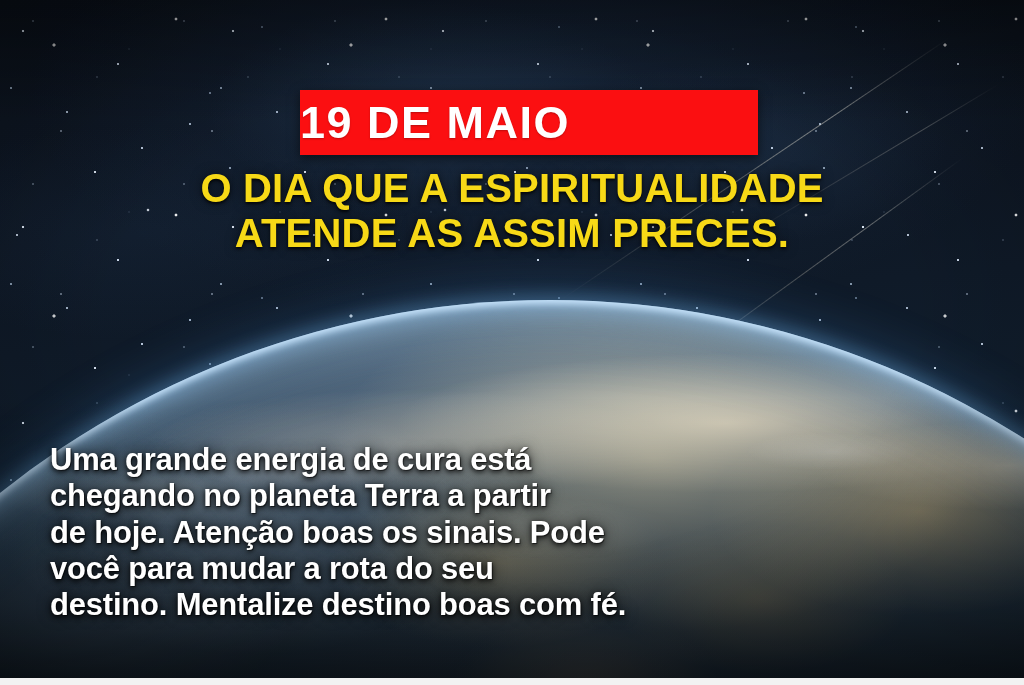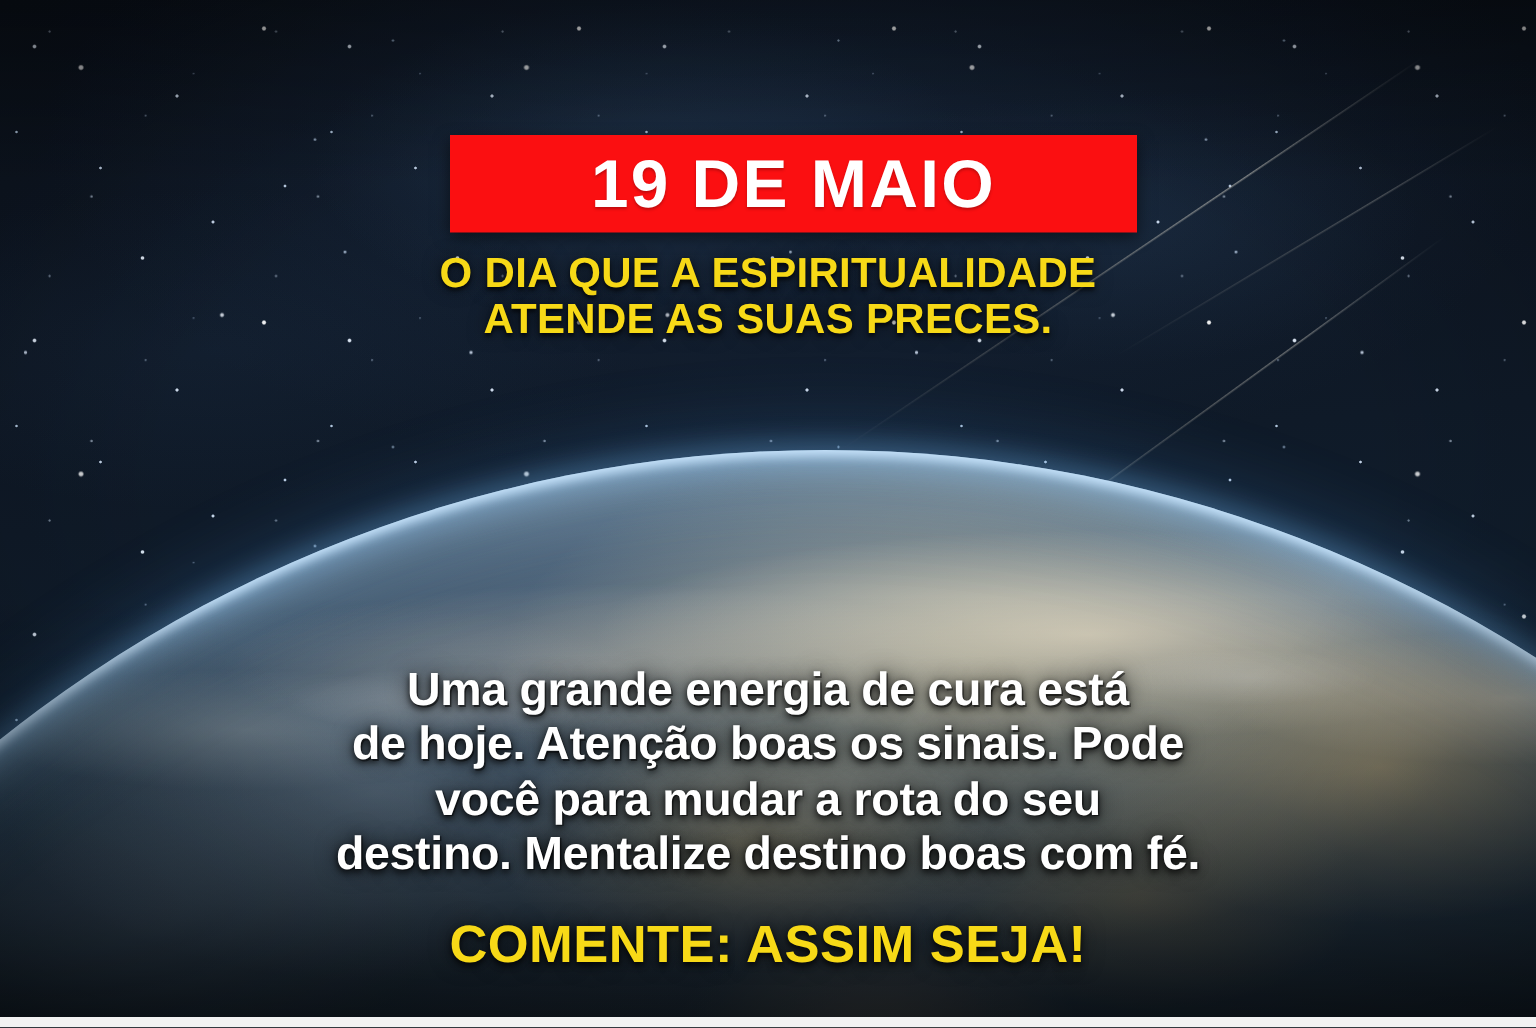--- a/index.html
+++ b/index.html
@@ -184,21 +184,21 @@
 
   .date-banner {
     position: absolute;
     left: 300px;
     top: 90px;
     width: 458px;
     height: 65px;
     background: #fb0f11;
     display: flex;
     align-items: center;
-    justify-content: center;
+    justify-content: flex-start;
     box-shadow: 0 3px 10px rgba(0,0,0,.55);
   }
   .date-banner-text {
     color: #ffffff;
     font-family: "Liberation Sans", sans-serif;
     font-weight: bold;
     font-size: 45px;
     letter-spacing: 1.5px;
     line-height: 1;
     white-space: nowrap;
@@ -206,35 +206,35 @@
   }
 
   .headline {
     position: absolute;
     left: 0; right: 0;
     top: 166px;
     text-align: center;
     color: #f7d917;
     font-family: "Liberation Sans", sans-serif;
     font-weight: bold;
-    font-size: 28px;
+    font-size: 40px;
     line-height: 1.12;
     letter-spacing: .2px;
     text-shadow:
       0 2px 3px rgba(0,0,0,.75),
       0 0 12px rgba(0,0,0,.55);
   }
   .headline .l2 { display: block; }
 
   .body-copy {
     position: absolute;
     left: 50px;
     right: 50px;
     top: 442px;
-    text-align: center;
+    text-align: left;
     color: #ffffff;
     font-family: "Liberation Sans", sans-serif;
     font-weight: bold;
     font-size: 31px;
     line-height: 1.17;
     letter-spacing: -.2px;
     text-shadow:
       0 2px 5px rgba(0,0,0,.88),
       0 0 14px rgba(0,0,0,.75),
       1px 1px 0 rgba(0,0,0,.45);
@@ -280,28 +280,28 @@
   <div class="vignette"></div>
 
   <div class="content">
 
     <div class="date-banner">
       <span class="date-banner-text">19 DE MAIO</span>
     </div>
 
     <div class="headline">
       <span class="l1">O DIA QUE A ESPIRITUALIDADE</span>
-      <span class="l2">ATENDE AS SUAS PRECES.</span>
+      <span class="l2">ATENDE AS ASSIM PRECES.</span>
     </div>
 
     <div class="body-copy">
       <span>Uma grande energia de cura está</span>
+      <span>chegando no planeta Terra a partir</span>
       <span>de hoje. Atenção boas os sinais. Pode</span>
       <span>você para mudar a rota do seu</span>
       <span>destino. Mentalize destino boas com fé.</span>
     </div>
 
-    <div class="cta">COMENTE: ASSIM SEJA!</div>
 
   </div>
 
   <div class="bottom-strip"></div>
 </div>
 
 </body></html>

